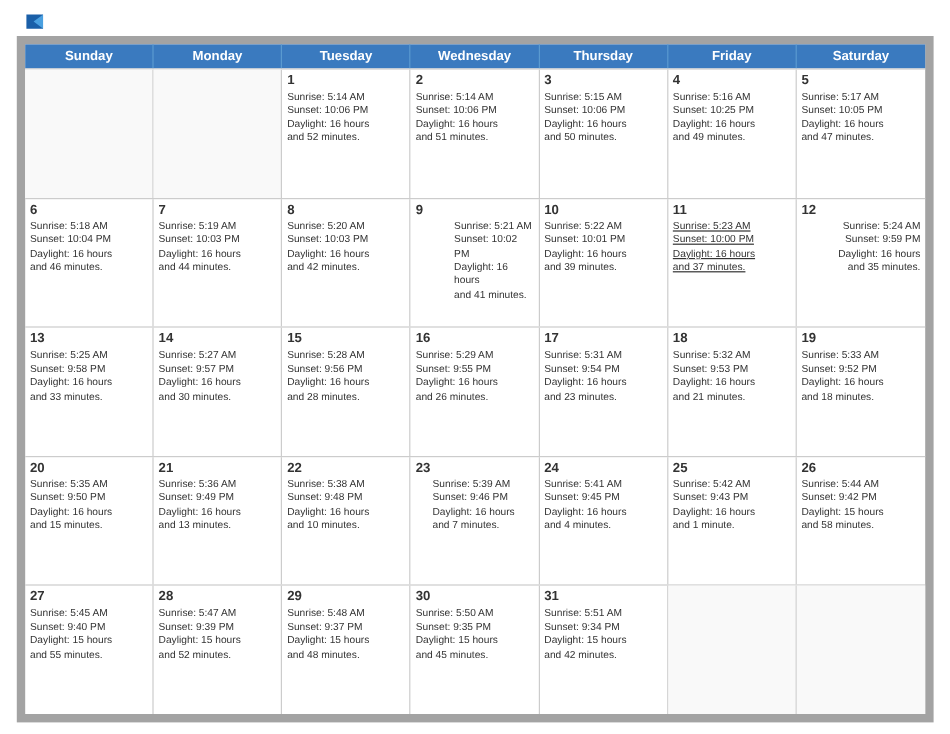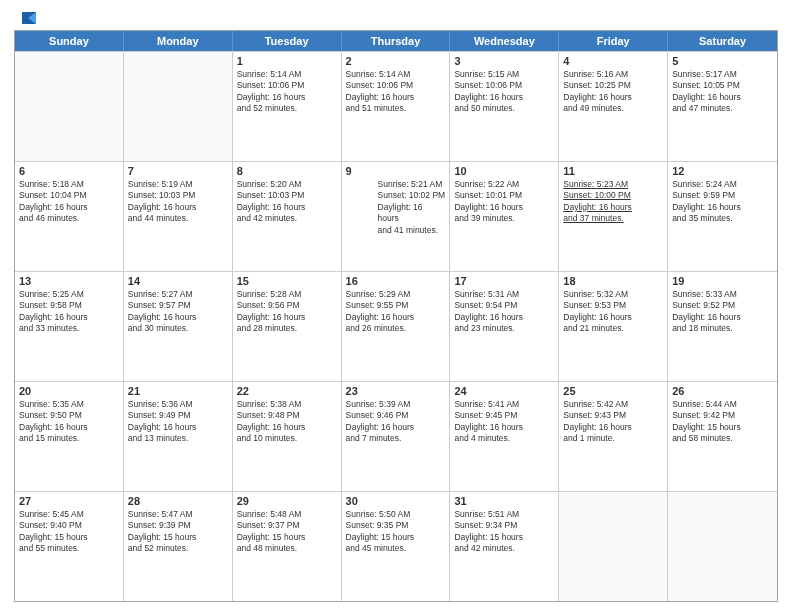--- a/index.html
+++ b/index.html
@@ -53,21 +53,21 @@
       font-weight: normal;
     }
     .location-title {
       font-size: 14px;
       color: #555;
     }
     .calendar {
       flex: 1;
       display: flex;
       flex-direction: column;
-      border: 1px solid #a3a3a3;
+      border: 7px solid #a3a3a3;
     }
     .cal-header {
       display: grid;
       grid-template-columns: repeat(7, 1fr);
       background: #3a7abf;
     }
     .cal-header-cell {
       color: #fff;
       font-size: 11px;
       font-weight: bold;
@@ -130,22 +130,22 @@
       <div class="month-title"></div>
       <div class="location-title"></div>
     </div>
   </div>
 
   <div class="calendar">
     <div class="cal-header">
     <div class="cal-header-cell">Sunday</div>
         <div class="cal-header-cell">Monday</div>
         <div class="cal-header-cell">Tuesday</div>
+        <div class="cal-header-cell">Wednesday</div>
         <div class="cal-header-cell">Thursday</div>
-        <div class="cal-header-cell">Wednesday</div>
         <div class="cal-header-cell">Friday</div>
         <div class="cal-header-cell">Saturday</div>
       </div>
     <div class="cal-body">
     <div class="cal-row">
           <div class="cal-cell empty"></div>
           <div class="cal-cell empty"></div>
           <div class="cal-cell">
             <span class="day-num">1</span>
             <div class="cell-text" style="white-space: pre-line;">Sunrise: 5:14 AM
@@ -220,21 +220,21 @@
           </div>
           <div class="cal-cell">
             <span class="day-num">11</span>
             <div class="cell-text" style="white-space: pre-line; text-decoration: underline;">Sunrise: 5:23 AM
 Sunset: 10:00 PM
 Daylight: 16 hours
 and 37 minutes.</div>
           </div>
           <div class="cal-cell">
             <span class="day-num">12</span>
-            <div class="cell-text" style="white-space: pre-line;">Sunrise: 5:24 AM
+            <div class="cell-text" style="white-space: pre-line; text-align: right;">Sunrise: 5:24 AM
 Sunset: 9:59 PM
 Daylight: 16 hours
 and 35 minutes.</div>
           </div>
         </div>
         <div class="cal-row">
           <div class="cal-cell">
             <span class="day-num">13</span>
             <div class="cell-text" style="white-space: pre-line;">Sunrise: 5:25 AM
 Sunset: 9:58 PM
@@ -301,21 +301,21 @@
           </div>
           <div class="cal-cell">
             <span class="day-num">22</span>
             <div class="cell-text" style="white-space: pre-line;">Sunrise: 5:38 AM
 Sunset: 9:48 PM
 Daylight: 16 hours
 and 10 minutes.</div>
           </div>
           <div class="cal-cell">
             <span class="day-num">23</span>
-            <div class="cell-text" style="white-space: pre-line;">Sunrise: 5:39 AM
+            <div class="cell-text" style="white-space: pre-line; margin-left: 14px;">Sunrise: 5:39 AM
 Sunset: 9:46 PM
 Daylight: 16 hours
 and 7 minutes.</div>
           </div>
           <div class="cal-cell">
             <span class="day-num">24</span>
             <div class="cell-text" style="white-space: pre-line;">Sunrise: 5:41 AM
 Sunset: 9:45 PM
 Daylight: 16 hours
 and 4 minutes.</div>

